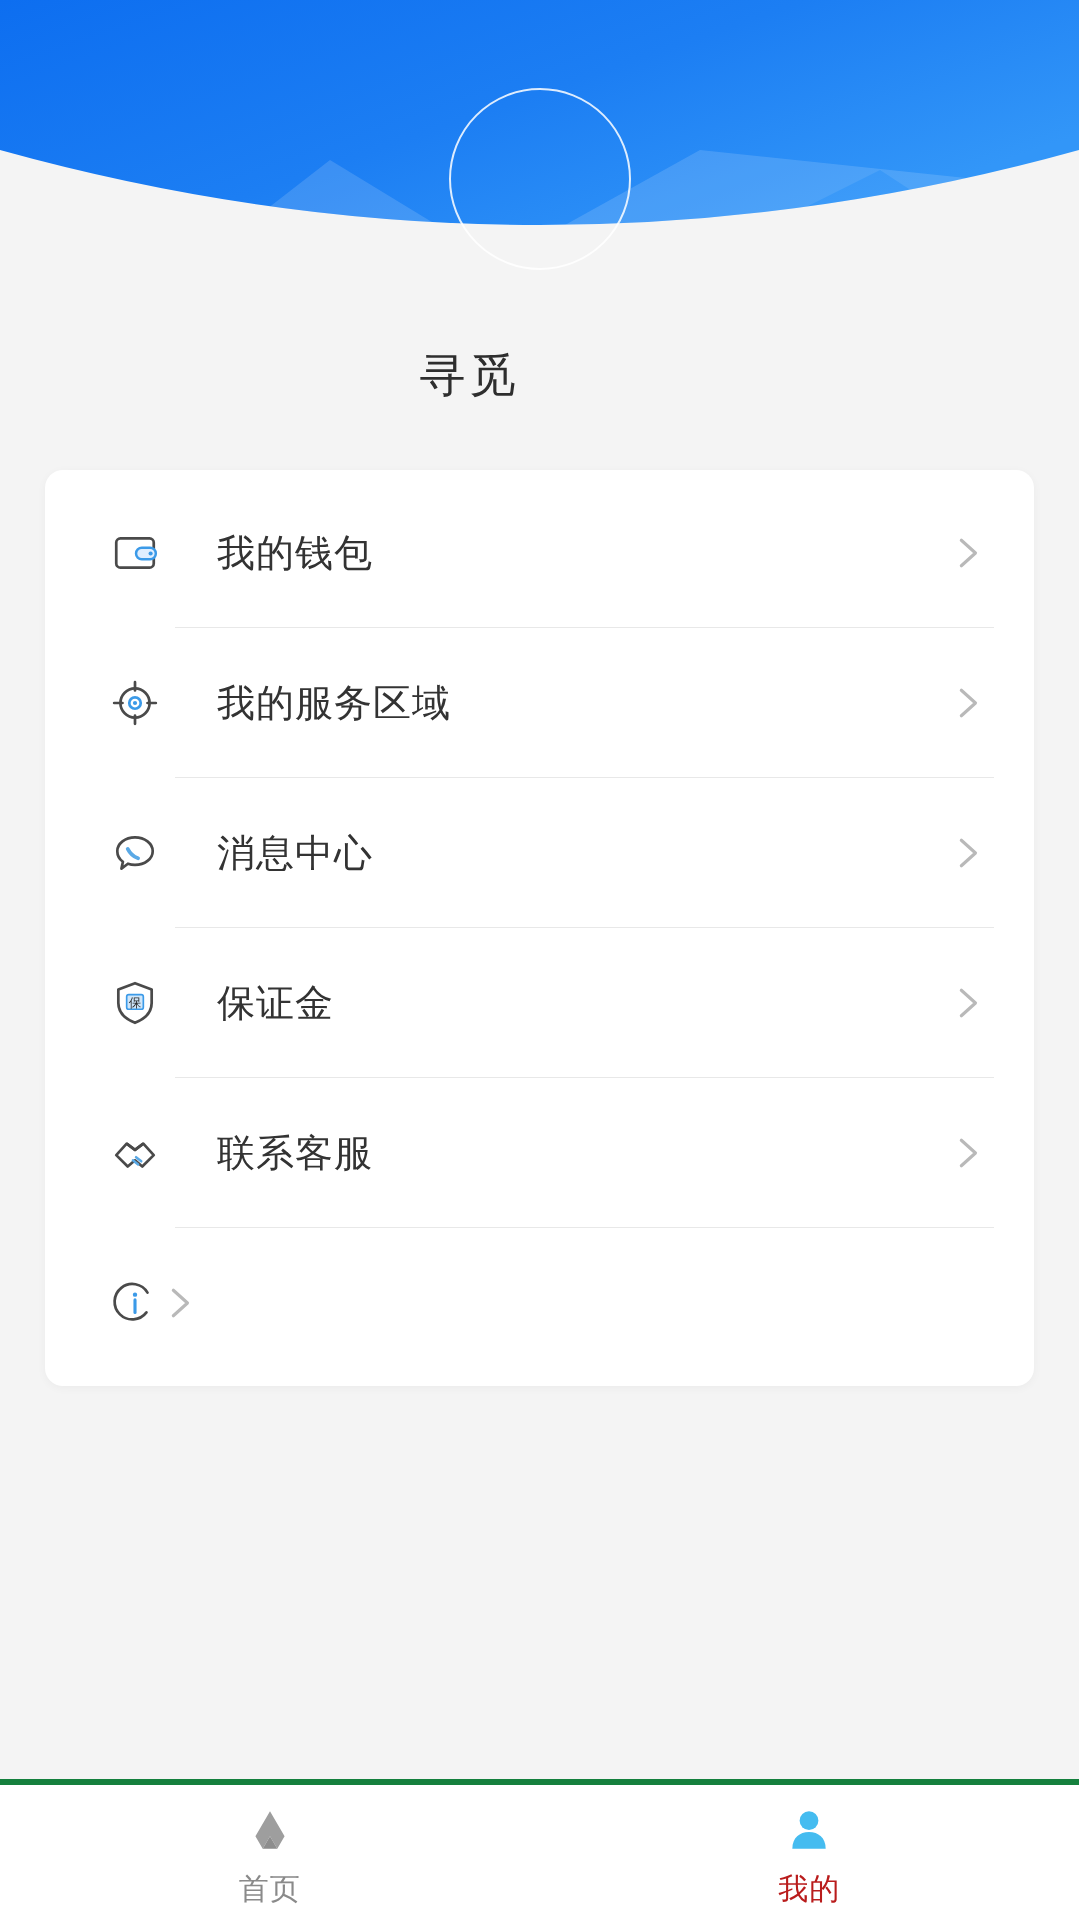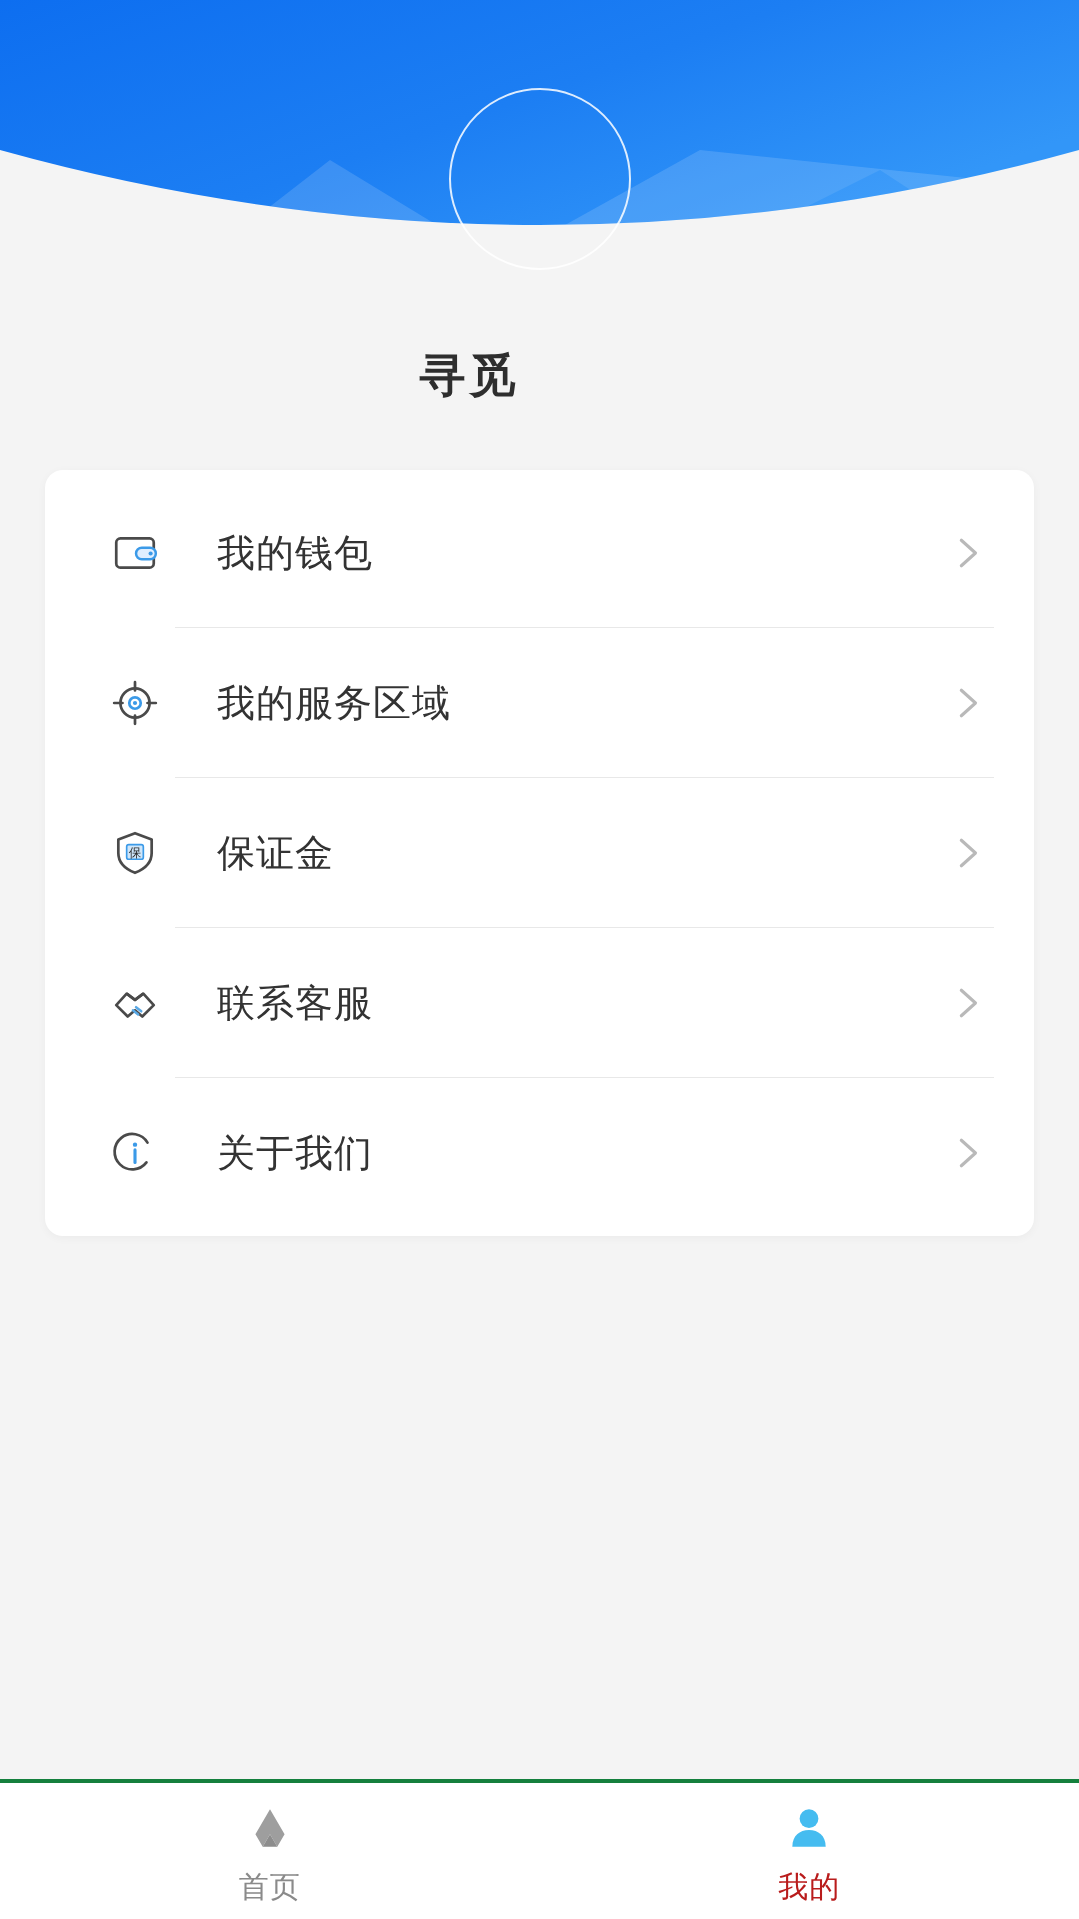--- a/index.html
+++ b/index.html
@@ -42,21 +42,21 @@
     z-index: 5;
   }
 
   .page-title {
     position: absolute;
     top: 352px;
     left: 0;
     width: 939px;
     text-align: center;
     font-size: 46px;
-    font-weight: bold;
+    font-weight: normal;
     color: #2e2e2e;
     letter-spacing: 4px;
     line-height: 1;
   }
 
   
   .menu-card {
     position: absolute;
     top: 470px;
     left: 45px;
@@ -111,21 +111,21 @@
   }
 
   
   .bottom-nav {
     position: absolute;
     left: 0;
     bottom: 0;
     width: 1079px;
     height: 140px;
     background: #ffffff;
-    border-top: 4px solid #15803d;
+    border-top: 6px solid #15803d;
     display: flex;
     align-items: flex-start;
     box-sizing: border-box;
   }
   .nav-item {
     flex: 1 1 0;
     display: flex;
     flex-direction: column;
     align-items: center;
     justify-content: flex-start;
@@ -199,20 +199,33 @@
         <path d="M24 4 L24 12 M24 36 L24 44 M4 24 L12 24 M36 24 L44 24" stroke="#4a4a4a" stroke-width="2.6" stroke-linecap="round"></path>
       </svg>
     </span>
     <span class="menu-label">我的服务区域</span>
     <svg class="chevron" viewBox="0 0 24 24">
       <path d="M8 3 L18 12 L8 21" fill="none" stroke="#b9b9b9" stroke-width="2.2" stroke-linecap="round" stroke-linejoin="round"></path>
     </svg>
     <span class="divider"></span>
   </div>
 
+  <div class="menu-row">
+    <span class="menu-icon">
+      <svg width="50" height="50" viewBox="0 0 48 48">
+        <path d="M24 9 C33.4 9 41 14.9 41 22.2 C41 29.5 33.4 35.4 24 35.4 C21.6 35.4 19.3 35 17.2 34.3 L11 39 L12.4 32.4 C9.1 29.9 7 26.3 7 22.2 C7 14.9 14.6 9 24 9 Z" fill="none" stroke="#4a4a4a" stroke-width="2.6" stroke-linejoin="round"></path>
+        <path d="M17 20 C19.5 25 22.5 27.5 27 29" fill="none" stroke="#5aa9e6" stroke-width="3.6" stroke-linecap="round"></path>
+      </svg>
+    </span>
+    <span class="menu-label">消息中心</span>
+    <svg class="chevron" viewBox="0 0 24 24">
+      <path d="M8 3 L18 12 L8 21" fill="none" stroke="#b9b9b9" stroke-width="2.2" stroke-linecap="round" stroke-linejoin="round"></path>
+    </svg>
+    <span class="divider"></span>
+  </div>
 
   <div class="menu-row">
     <span class="menu-icon">
       <svg width="50" height="50" viewBox="0 0 48 48">
         <path d="M24 5 L40 11 L40 24 C40 33 33 39.5 24 43 C15 39.5 8 33 8 24 L8 11 Z" fill="none" stroke="#4a4a4a" stroke-width="2.6" stroke-linejoin="round"></path>
         <rect x="16" y="16" width="16" height="14" rx="2" fill="#cfe6fa" stroke="#3b9ae8" stroke-width="1.6"></rect>
         <text x="24" y="27.5" font-size="12" font-family="DejaVu Sans, sans-serif" fill="#2b2b2b" text-anchor="middle">保</text>
       </svg>
     </span>
     <span class="menu-label">保证金</span>
@@ -238,21 +251,20 @@
   </div>
 
   <div class="menu-row">
     <span class="menu-icon">
       <svg width="50" height="50" viewBox="0 0 48 48">
         <path d="M36 14 A17 17 0 1 0 35 33" fill="none" stroke="#4a4a4a" stroke-width="2.6" stroke-linecap="round"></path>
         <circle cx="24" cy="16" r="2.1" fill="#3b9ae8"></circle>
         <path d="M24 21 L24 33" stroke="#3b9ae8" stroke-width="3" stroke-linecap="round"></path>
       </svg>
     </span>
-    <span class="menu-label">关于我们</span>
     <svg class="chevron" viewBox="0 0 24 24">
       <path d="M8 3 L18 12 L8 21" fill="none" stroke="#b9b9b9" stroke-width="2.2" stroke-linecap="round" stroke-linejoin="round"></path>
     </svg>
     <span class="divider"></span>
   </div>
 
 
 </div>
 
 <div class="bottom-nav">

